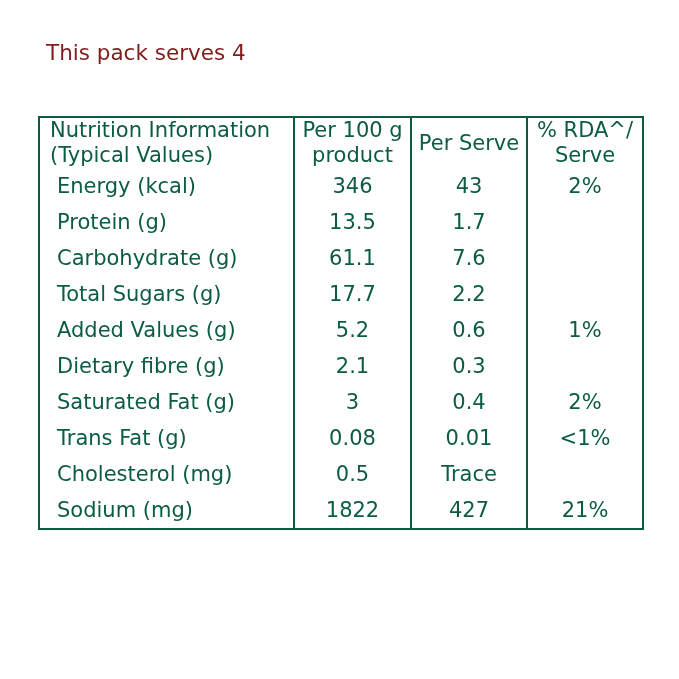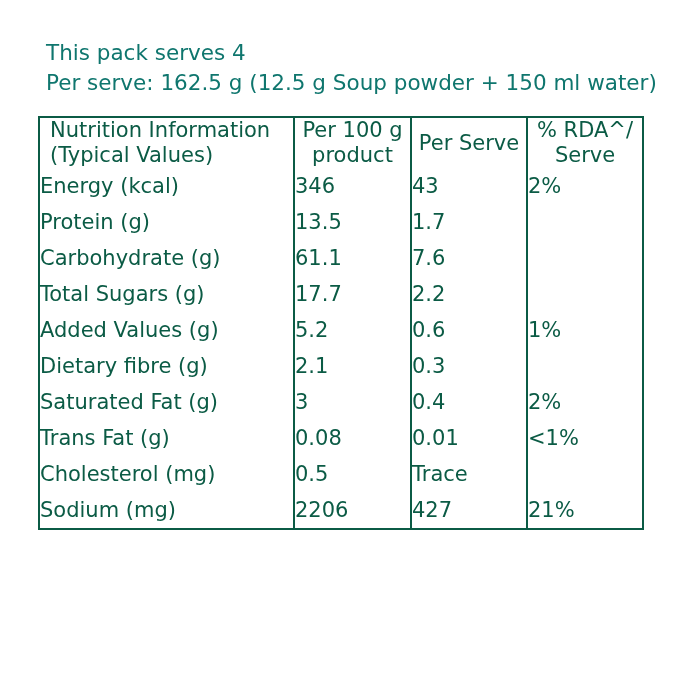--- a/index.html
+++ b/index.html
@@ -24,21 +24,21 @@
   }
   .header-lines {
     position: absolute;
     left: 46px;
     top: 38px;
     width: 600px;
   }
   .header-line {
     font-size: 21.5px;
     line-height: 30px;
-    color: #0f766e;
+    color: #7f1d1d;
     white-space: nowrap;
   }
   .table-wrap {
     position: absolute;
     left: 38px;
     top: 116px;
     width: 550px;
   }
   table.nutri {
     border-collapse: collapse;
@@ -71,47 +71,47 @@
     padding-left: 10px;
   }
   .head-row th.c2,
   .head-row th.c3,
   .head-row th.c4 {
     text-align: center;
     border-left: 2.5px solid #0b5b45;
   }
   tbody td.c1 {
     text-align: left;
-    padding-left: 0;
+    padding-left: 17px;
     line-height: 36px;
   }
   tbody td.c2,
   tbody td.c3,
   tbody td.c4 {
+    text-align: center;
     border-left: 2.5px solid #0b5b45;
     line-height: 36px;
   }
   td.indent {
     padding-left: 28px;
     margin-top: 33px;
   }
   .col1 { width: 255px; }
   .col2 { width: 117px; }
   .col3 { width: 116px; }
   .col4 { width: 116px; }
   .hdr-sub { display: block; }
 </style>
 </head>
 <body>
 
 <div class="panel">
 
   <div class="header-lines">
     <div class="header-line">This pack serves 4</div>
-    <div class="header-line">Per serve: 162.5 g (12.5 g Soup powder + 150 ml water)</div>
   </div>
 
   <div class="table-wrap">
     <table class="nutri">
       <colgroup>
         <col class="col1">
           <col class="col2">
           <col class="col3">
           <col class="col4">
       </colgroup>
@@ -195,21 +195,21 @@
 
         <tr>
           <td class="c1 indent">Cholesterol (mg)</td>
           <td class="c2">0.5</td>
           <td class="c3">Trace</td>
           <td class="c4"></td>
         </tr>
 
         <tr>
           <td class="c1">Sodium (mg)</td>
-          <td class="c2">2206</td>
+          <td class="c2">1822</td>
           <td class="c3">427</td>
           <td class="c4">21%</td>
         </tr>
 
       </tbody>
     </table>
   </div>
 
 </div>
 

